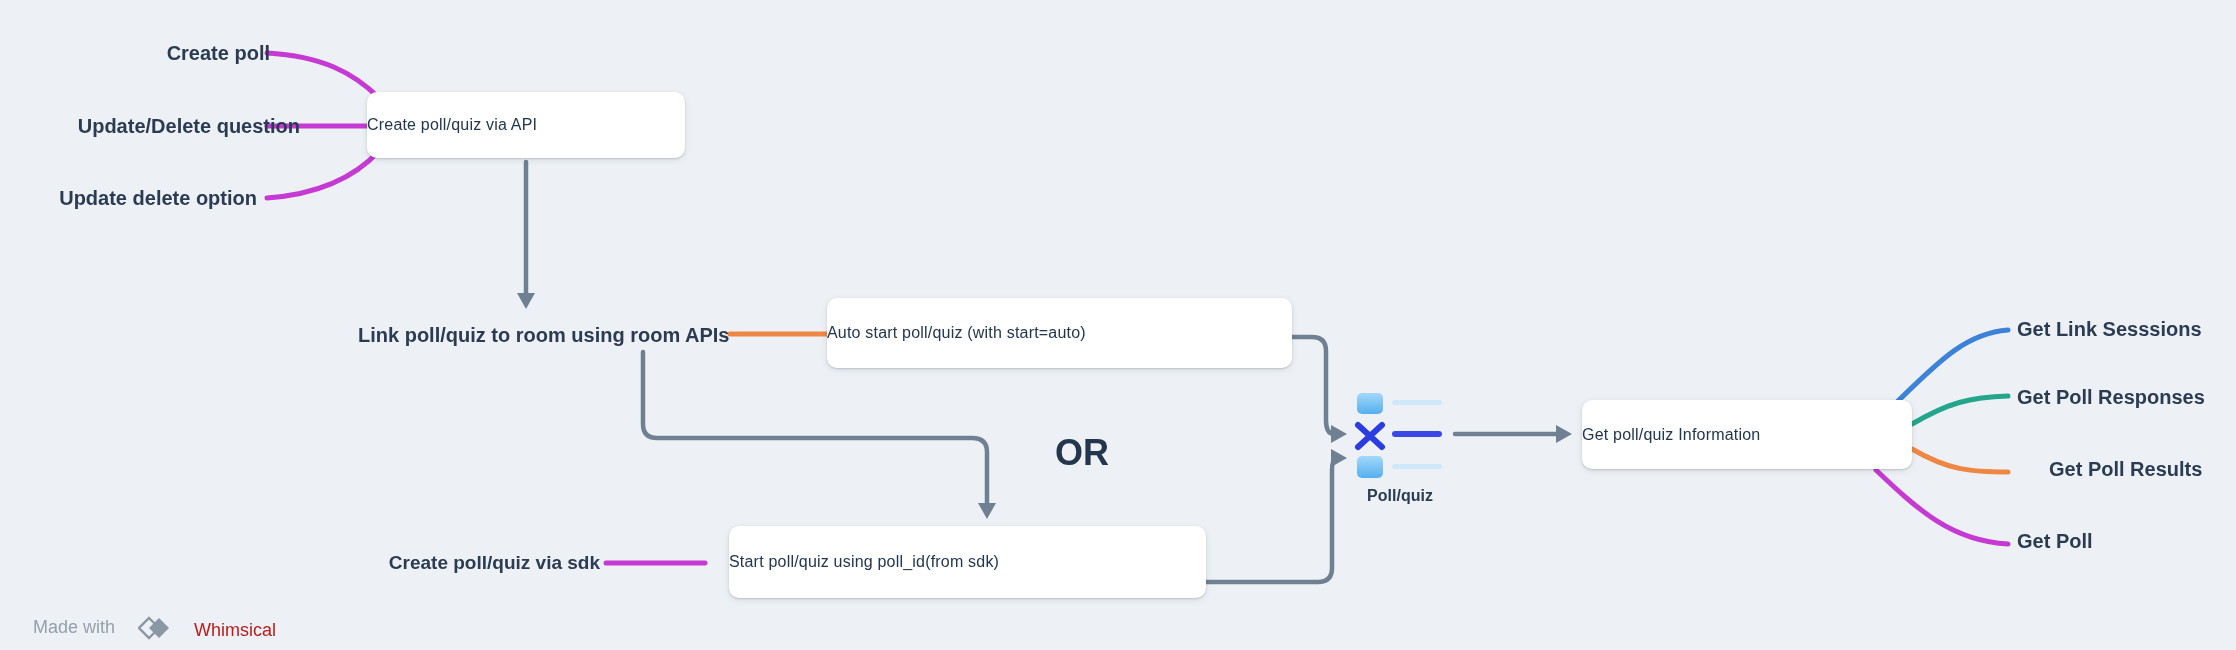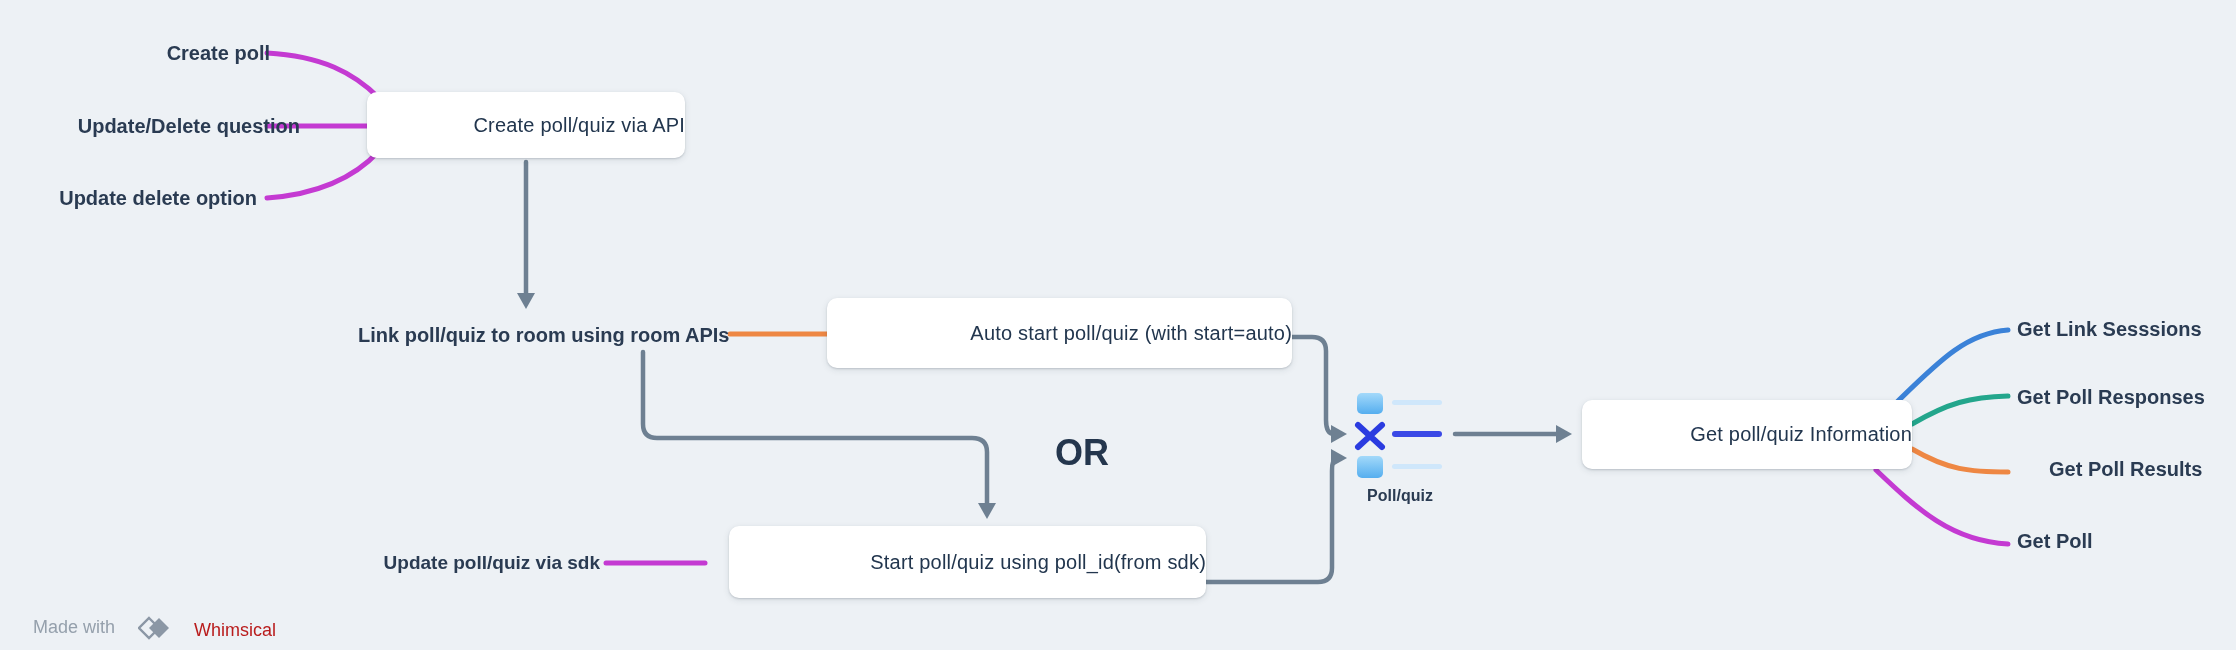--- a/index.html
+++ b/index.html
@@ -1,22 +1,22 @@
 <!DOCTYPE html>
 <html><head>
 <meta charset="utf-8">
 <style>
   html,body{margin:0;padding:0;background:#edf1f5;font-family:"Liberation Sans","DejaVu Sans",sans-serif;}
   #canvas{position:relative;width:2236px;height:650px;background:#edf1f5;overflow:hidden;}
   #wires{position:absolute;left:0;top:0;z-index:1;}
   .node{
     position:absolute;z-index:3;background:#ffffff;border-radius:10px;
     box-shadow:0 1px 2px rgba(30,45,62,.18),0 2px 7px rgba(30,45,62,.10);
-    display:flex;align-items:center;justify-content:flex-end;
-    font-size:20px;font-weight:500;color:#22364e;white-space:nowrap;letter-spacing:.2px;
+    display:flex;align-items:center;justify-content:flex-start;
+    font-size:16px;font-weight:500;color:#22364e;white-space:nowrap;letter-spacing:.2px;
   }
   .leaf{
     position:absolute;z-index:3;font-size:20px;font-weight:600;color:#2a3b52;white-space:nowrap;
   }
   .n-create-api{left:367px;top:92px;width:318px;height:66px;}
   .n-auto-start{left:827px;top:298px;width:465px;height:70px;}
   .n-start-sdk{left:705px;top:526px;width:477px;height:72px;margin-left:24px;}
   .n-get-info{left:1582px;top:400px;width:330px;height:69px;}
 
   .l-create-poll{left:0;top:42px;width:258px;text-align:right;margin-left:12px;}
@@ -94,21 +94,21 @@
     <span>Start poll/quiz using poll_id(from sdk)</span>
   </div>
   <div class="node n-get-info">
     <span>Get poll/quiz Information</span>
   </div>
 
   <div class="leaf l-create-poll">Create poll</div>
   <div class="leaf l-upd-question">Update/Delete question</div>
   <div class="leaf l-link-room">Link poll/quiz to room using room APIs</div>
   <div class="leaf l-upd-option">Update delete option</div>
-  <div class="leaf l-create-sdk">Update poll/quiz via sdk</div>
+  <div class="leaf l-create-sdk">Create poll/quiz via sdk</div>
   <div class="leaf l-or">OR</div>
   <div class="leaf l-sessions">Get Link Sesssions</div>
   <div class="leaf l-responses">Get Poll Responses</div>
   <div class="leaf l-results">Get Poll Results</div>
   <div class="leaf l-getpoll">Get Poll</div>
 
   <div class="icon-wrap">
     <svg width="100" height="95" viewBox="0 0 100 95">
       <rect x="7" y="5" width="26" height="21" rx="5" fill="url(#sqgrad)"></rect>
       <rect x="42" y="12" width="50" height="5" rx="2.5" fill="#cfe7fb"></rect>

